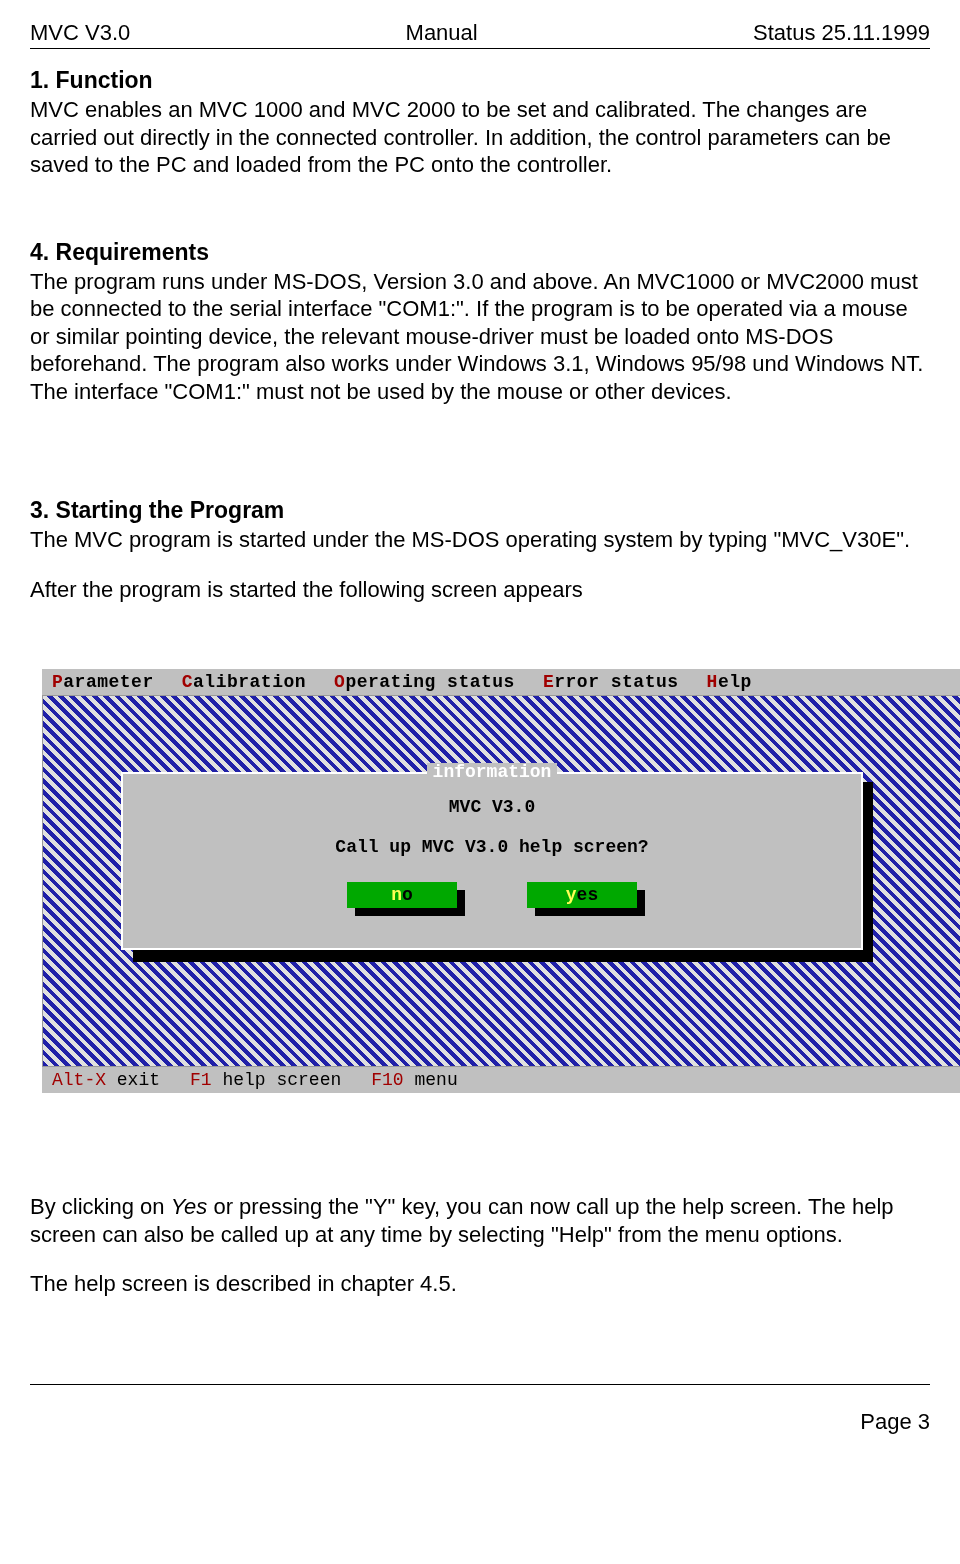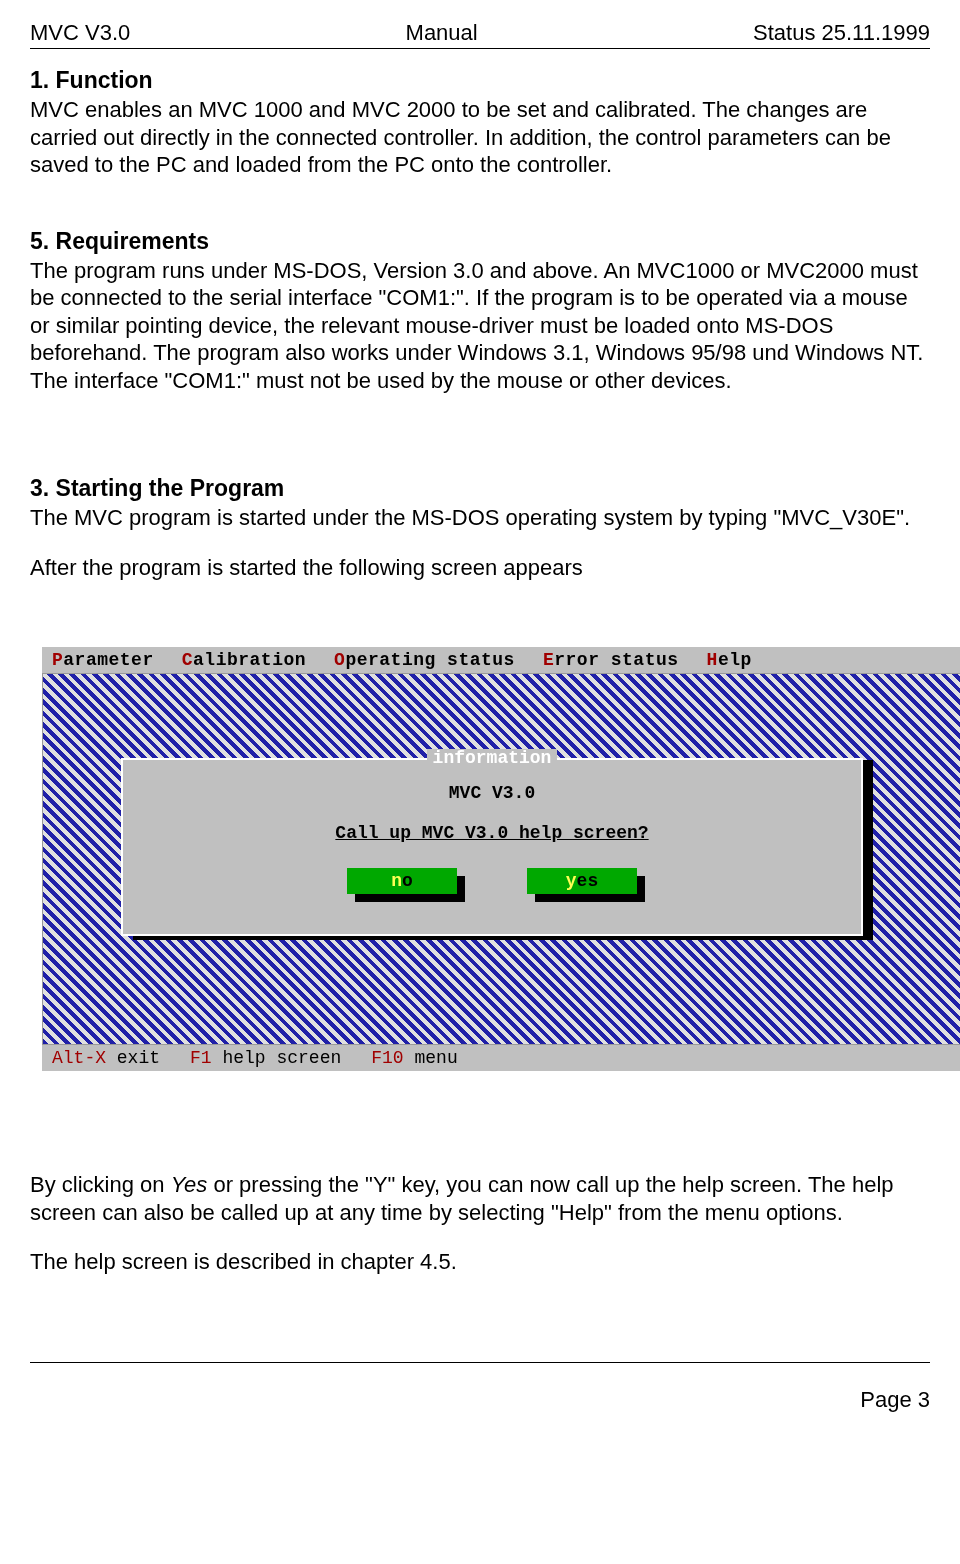--- a/index.html
+++ b/index.html
@@ -17,21 +17,21 @@
     display: flex;
     justify-content: space-between;
     font-size: 22px;
     border-bottom: 1px solid #000;
     padding-bottom: 2px;
     margin-bottom: 18px;
   }
   .section-title {
     font-size: 23px;
     font-weight: bold;
-    margin-top: 5px;
+    margin-top: 16px;
     margin-bottom: 2px;
   }
   .body-text {
     font-size: 22px;
     line-height: 1.25;
     margin-bottom: 6px;
   }
   .spacer-md { height: 38px; }
   .spacer-lg { height: 70px; }
   .italic { font-style: italic; }
@@ -71,21 +71,21 @@
     position: absolute;
     left: 90px;
     top: 86px;
     width: 740px;
     height: 180px;
     background: #000;
   }
   .dos-dialog {
     position: absolute;
     left: 78px;
-    top: 84px;
+    top: 76px;
     width: 742px;
     height: 178px;
     background: #c0c0c0;
     border: 2px double #fff;
     box-sizing: border-box;
     text-align: center;
   }
   .dos-dialog-title {
     color: #fff;
     margin-top: -2px;
@@ -98,21 +98,20 @@
   }
   .dos-dialog-heading {
     color: #000;
     font-weight: bold;
     margin-top: 6px;
   }
   .dos-dialog-text {
     color: #000;
     font-weight: bold;
     margin-top: 22px;
-    text-decoration: underline;
   }
   .dos-buttons {
     display: flex;
     justify-content: center;
     gap: 70px;
     margin-top: 26px;
   }
   .dos-btn-wrap {
     position: relative;
     text-align: center;
@@ -161,21 +160,21 @@
     <span>MVC V3.0</span>
     <span>Manual</span>
     <span>Status 25.11.1999</span>
   </div>
 
   <div class="section-title">1. Function</div>
   <div class="body-text">MVC enables an MVC 1000 and MVC 2000 to be set and calibrated.  The changes are carried out directly in the connected controller.  In addition, the control parameters can be saved to the PC and loaded from the PC onto the controller.</div>
 
   <div class="spacer-md"></div>
 
-  <div class="section-title">5. Requirements</div>
+  <div class="section-title">4. Requirements</div>
   <div class="body-text">The program runs under MS-DOS, Version 3.0 and above. An MVC1000 or MVC2000 must be connected to the serial interface "COM1:".   If the program is to be operated via a mouse or similar pointing device, the relevant mouse-driver must be loaded onto MS-DOS beforehand.  The program also works under Windows 3.1, Windows 95/98 und Windows NT.  The interface "COM1:" must not be used by the mouse or other devices.</div>
 
   <div class="spacer-lg"></div>
 
   <div class="section-title">3. Starting the Program</div>
   <div class="body-text">The MVC program is started under the MS-DOS operating system by typing "MVC_V30E".</div>
   <div style="height:16px"></div>
   <div class="body-text">After the program is started the following screen appears</div>
 
   <div style="height:40px"></div>

